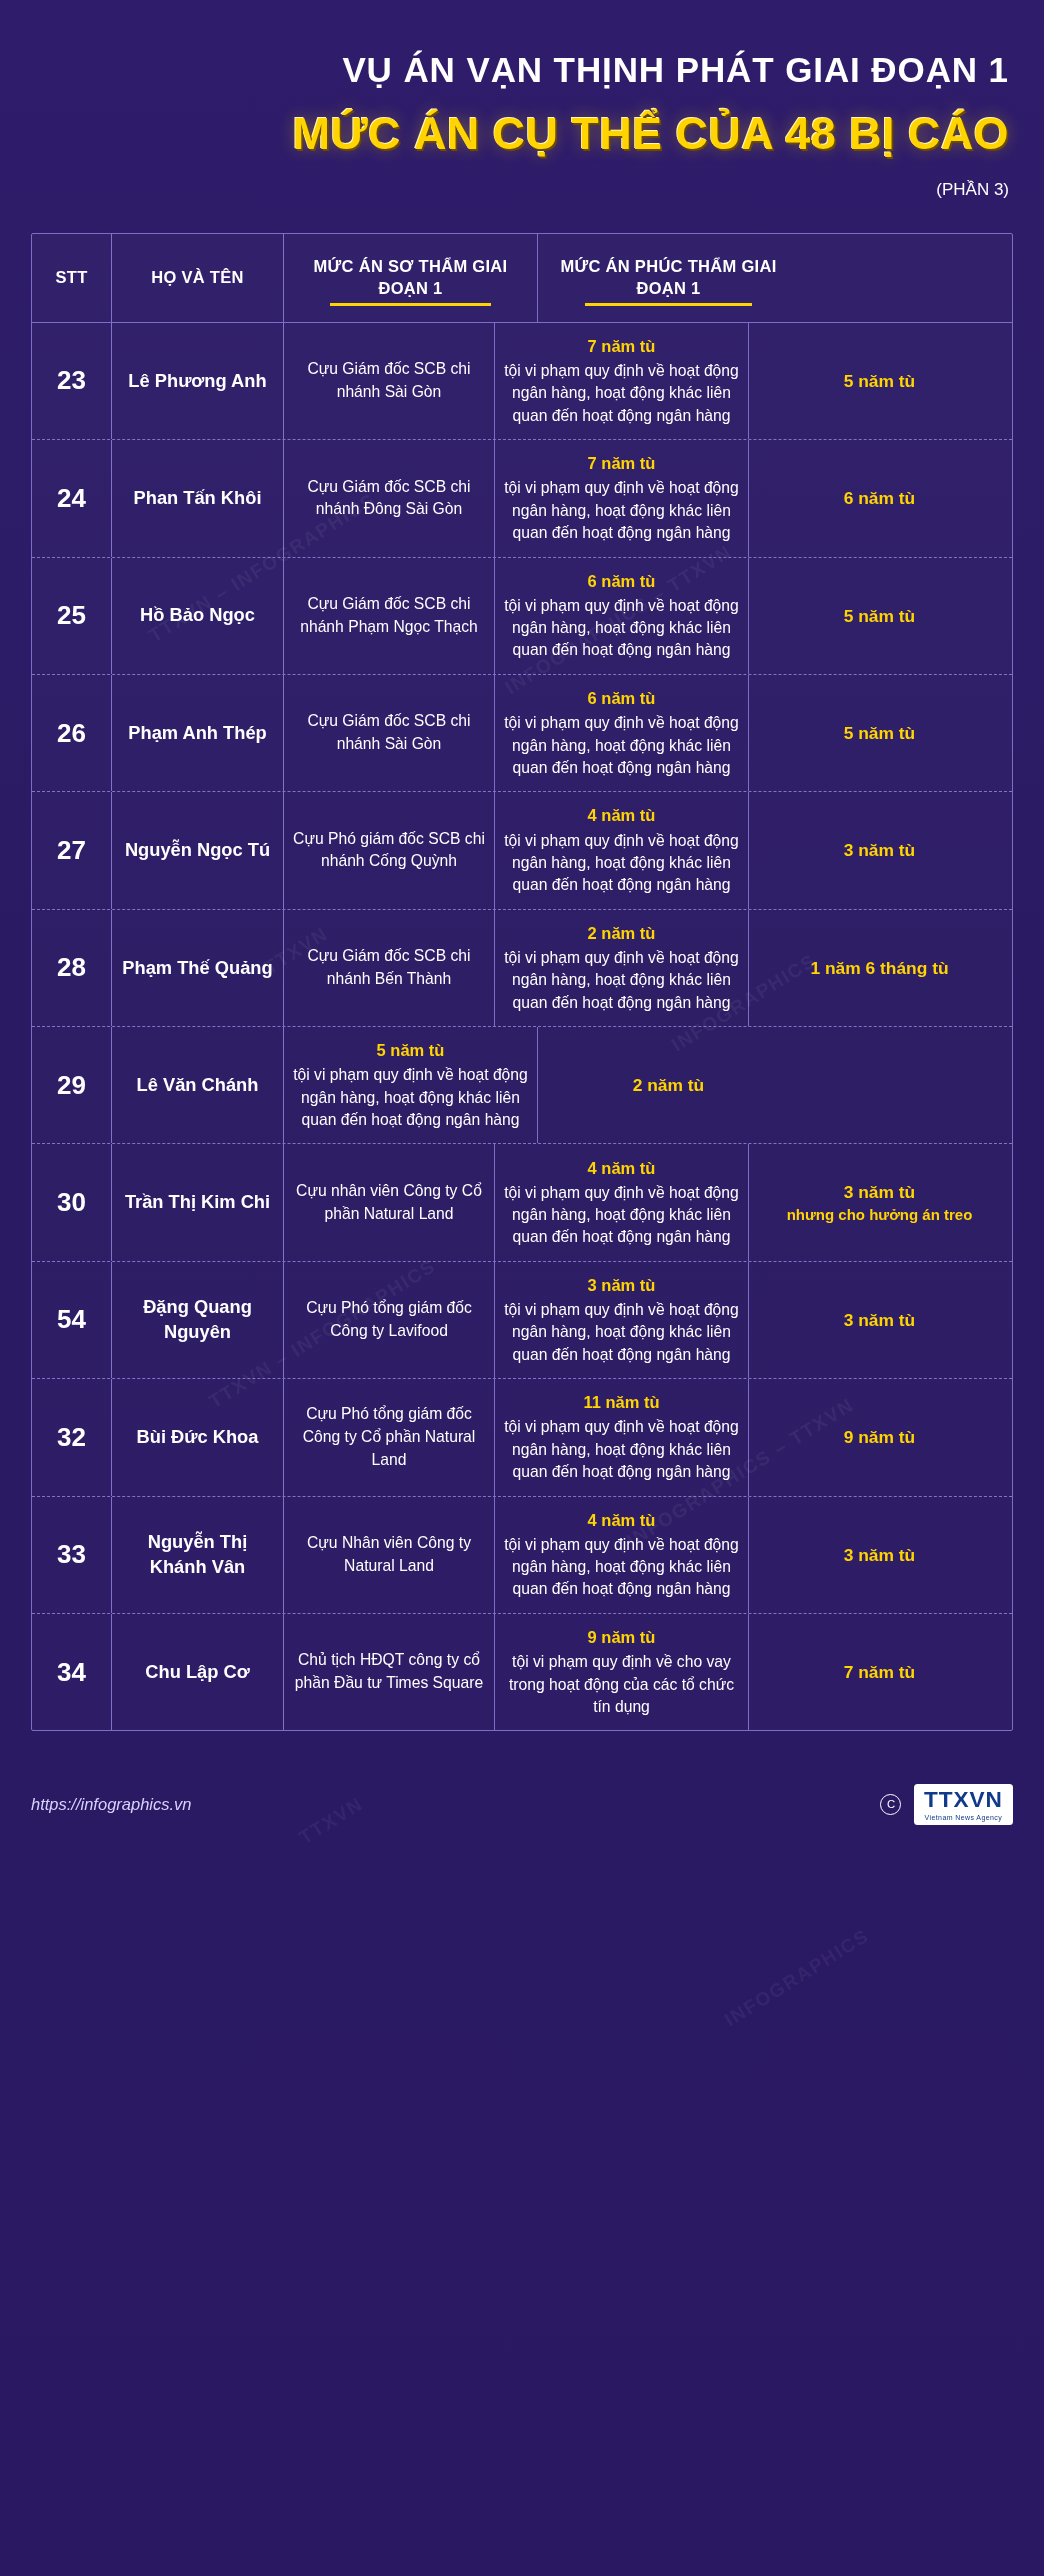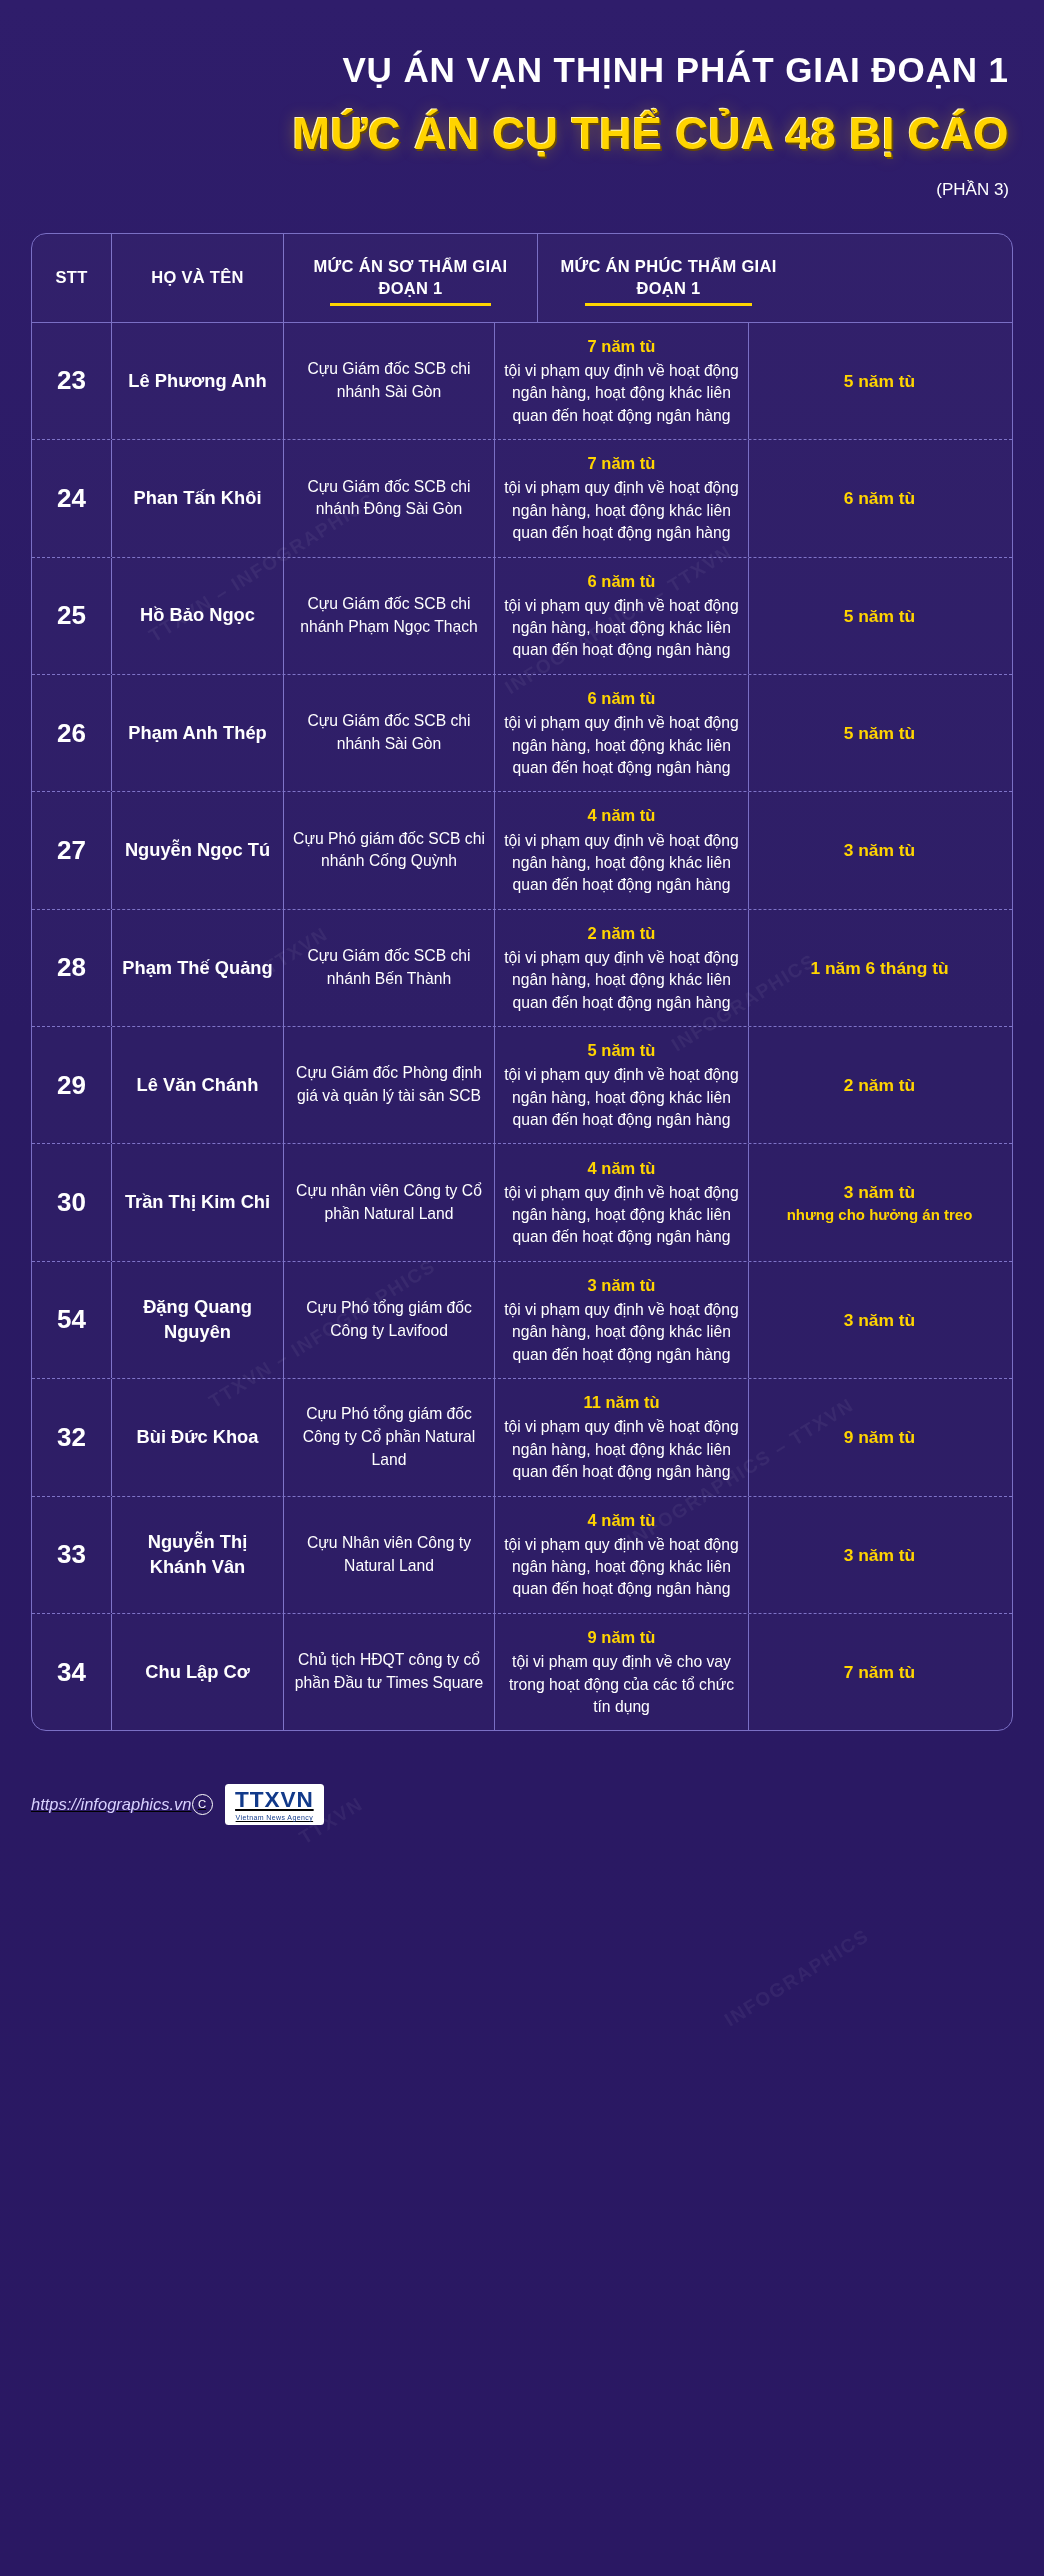--- a/index.html
+++ b/index.html
@@ -45,21 +45,21 @@
   .title-3{
     margin-top:20px;
     color:#ffffff;
     font-size:17px;
     font-weight:normal;
   }
   
   .table-wrap{
     margin:24.4px 31px 0 31px;
     border:1.7px solid #7a6fc4;
-    border-radius:15px;
+    border-radius:2px;
     background:rgba(255,255,255,0.02);
     overflow:hidden;
   }
   .row{
     display:flex;
     border-bottom:0.9px dashed #7f74c8;
   }
   .row:last-child{border-bottom:none;}
   .head-row{
     border-bottom:1.7px solid #7a6fc4;
@@ -147,21 +147,21 @@
     transform:rotate(-32deg);
     pointer-events:none;
     white-space:nowrap;
   }
   
   .footer{
     margin:21px 31px 0 31px;
     height:104px;
     display:flex;
     align-items:center;
-    text-decoration:underline;
+    justify-content:space-between;
   }
   .site{
     color:#d9d2ff;
     font-size:16.5px;
     font-style:italic;
   }
   .logo{
     display:flex;
     align-items:center;
     gap:8.7px;
@@ -331,21 +331,20 @@
         <div class="appeal">
           <span>1 năm 6 tháng tù</span>
           <span class="note"></span>
         </div>
       </div>
     </div>
 
     <div class="row">
       <div class="cell c-stt vline stt">29</div>
       <div class="cell c-name vline name">Lê Văn Chánh</div>
-      <div class="cell c-role vsolid role">Cựu Giám đốc Phòng định giá và quản lý tài sản SCB</div>
       <div class="cell c-sotham vsolid">
         <div class="sent">
           <span class="years">5 năm tù</span>
           <span>tội vi phạm quy định về hoạt động ngân hàng, hoạt động khác liên quan đến hoạt động ngân hàng</span>
         </div>
       </div>
       <div class="cell c-phuctham">
         <div class="appeal">
           <span>2 năm tù</span>
           <span class="note"></span>

